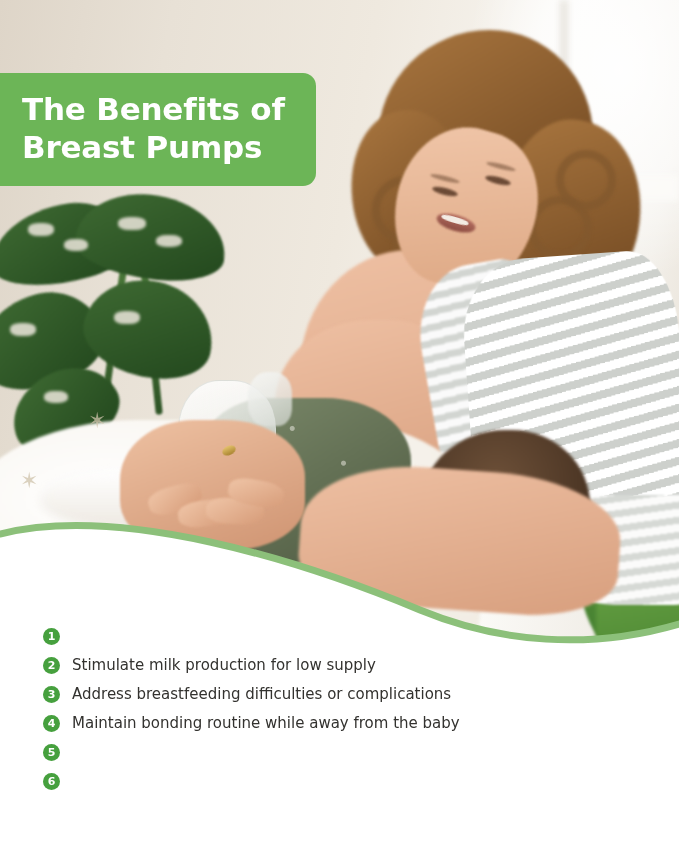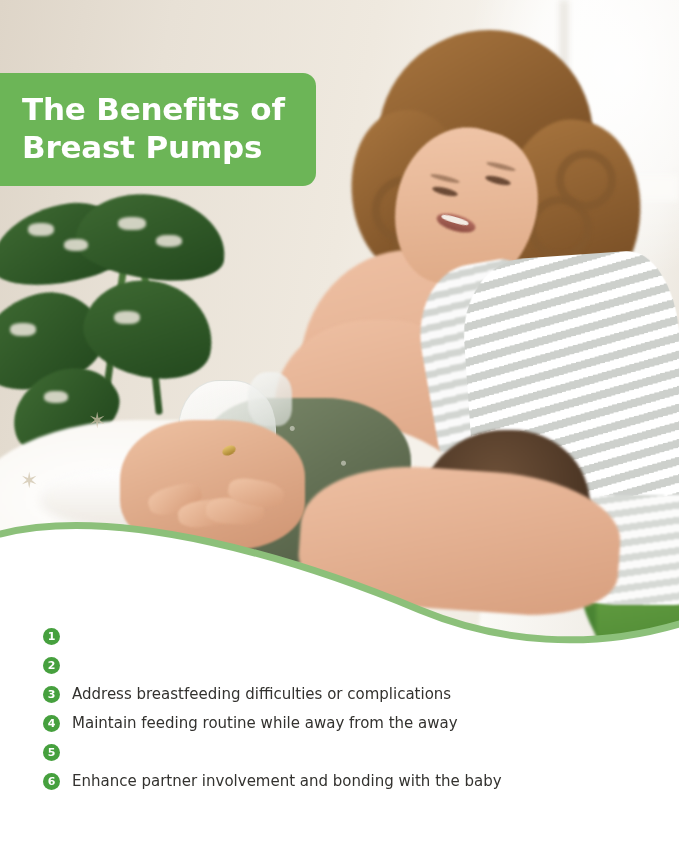--- a/index.html
+++ b/index.html
@@ -557,36 +557,36 @@
   </div>
 
   <div class="benefits">
 
     <div class="benefit-row">
       <div class="badge">1</div>
     </div>
 
     <div class="benefit-row">
       <div class="badge">2</div>
+      <div class="benefit-text">Stimulate milk production for low supply</div>
     </div>
 
     <div class="benefit-row">
       <div class="badge">3</div>
       <div class="benefit-text">Address breastfeeding difficulties or complications</div>
     </div>
 
     <div class="benefit-row">
       <div class="badge">4</div>
-      <div class="benefit-text">Maintain feeding routine while away from the away</div>
+      <div class="benefit-text">Maintain bonding routine while away from the baby</div>
     </div>
 
     <div class="benefit-row">
       <div class="badge">5</div>
     </div>
 
     <div class="benefit-row">
       <div class="badge">6</div>
-      <div class="benefit-text">Enhance partner involvement and bonding with the baby</div>
     </div>
 
   </div>
 
 </div>
 
 </body></html>

